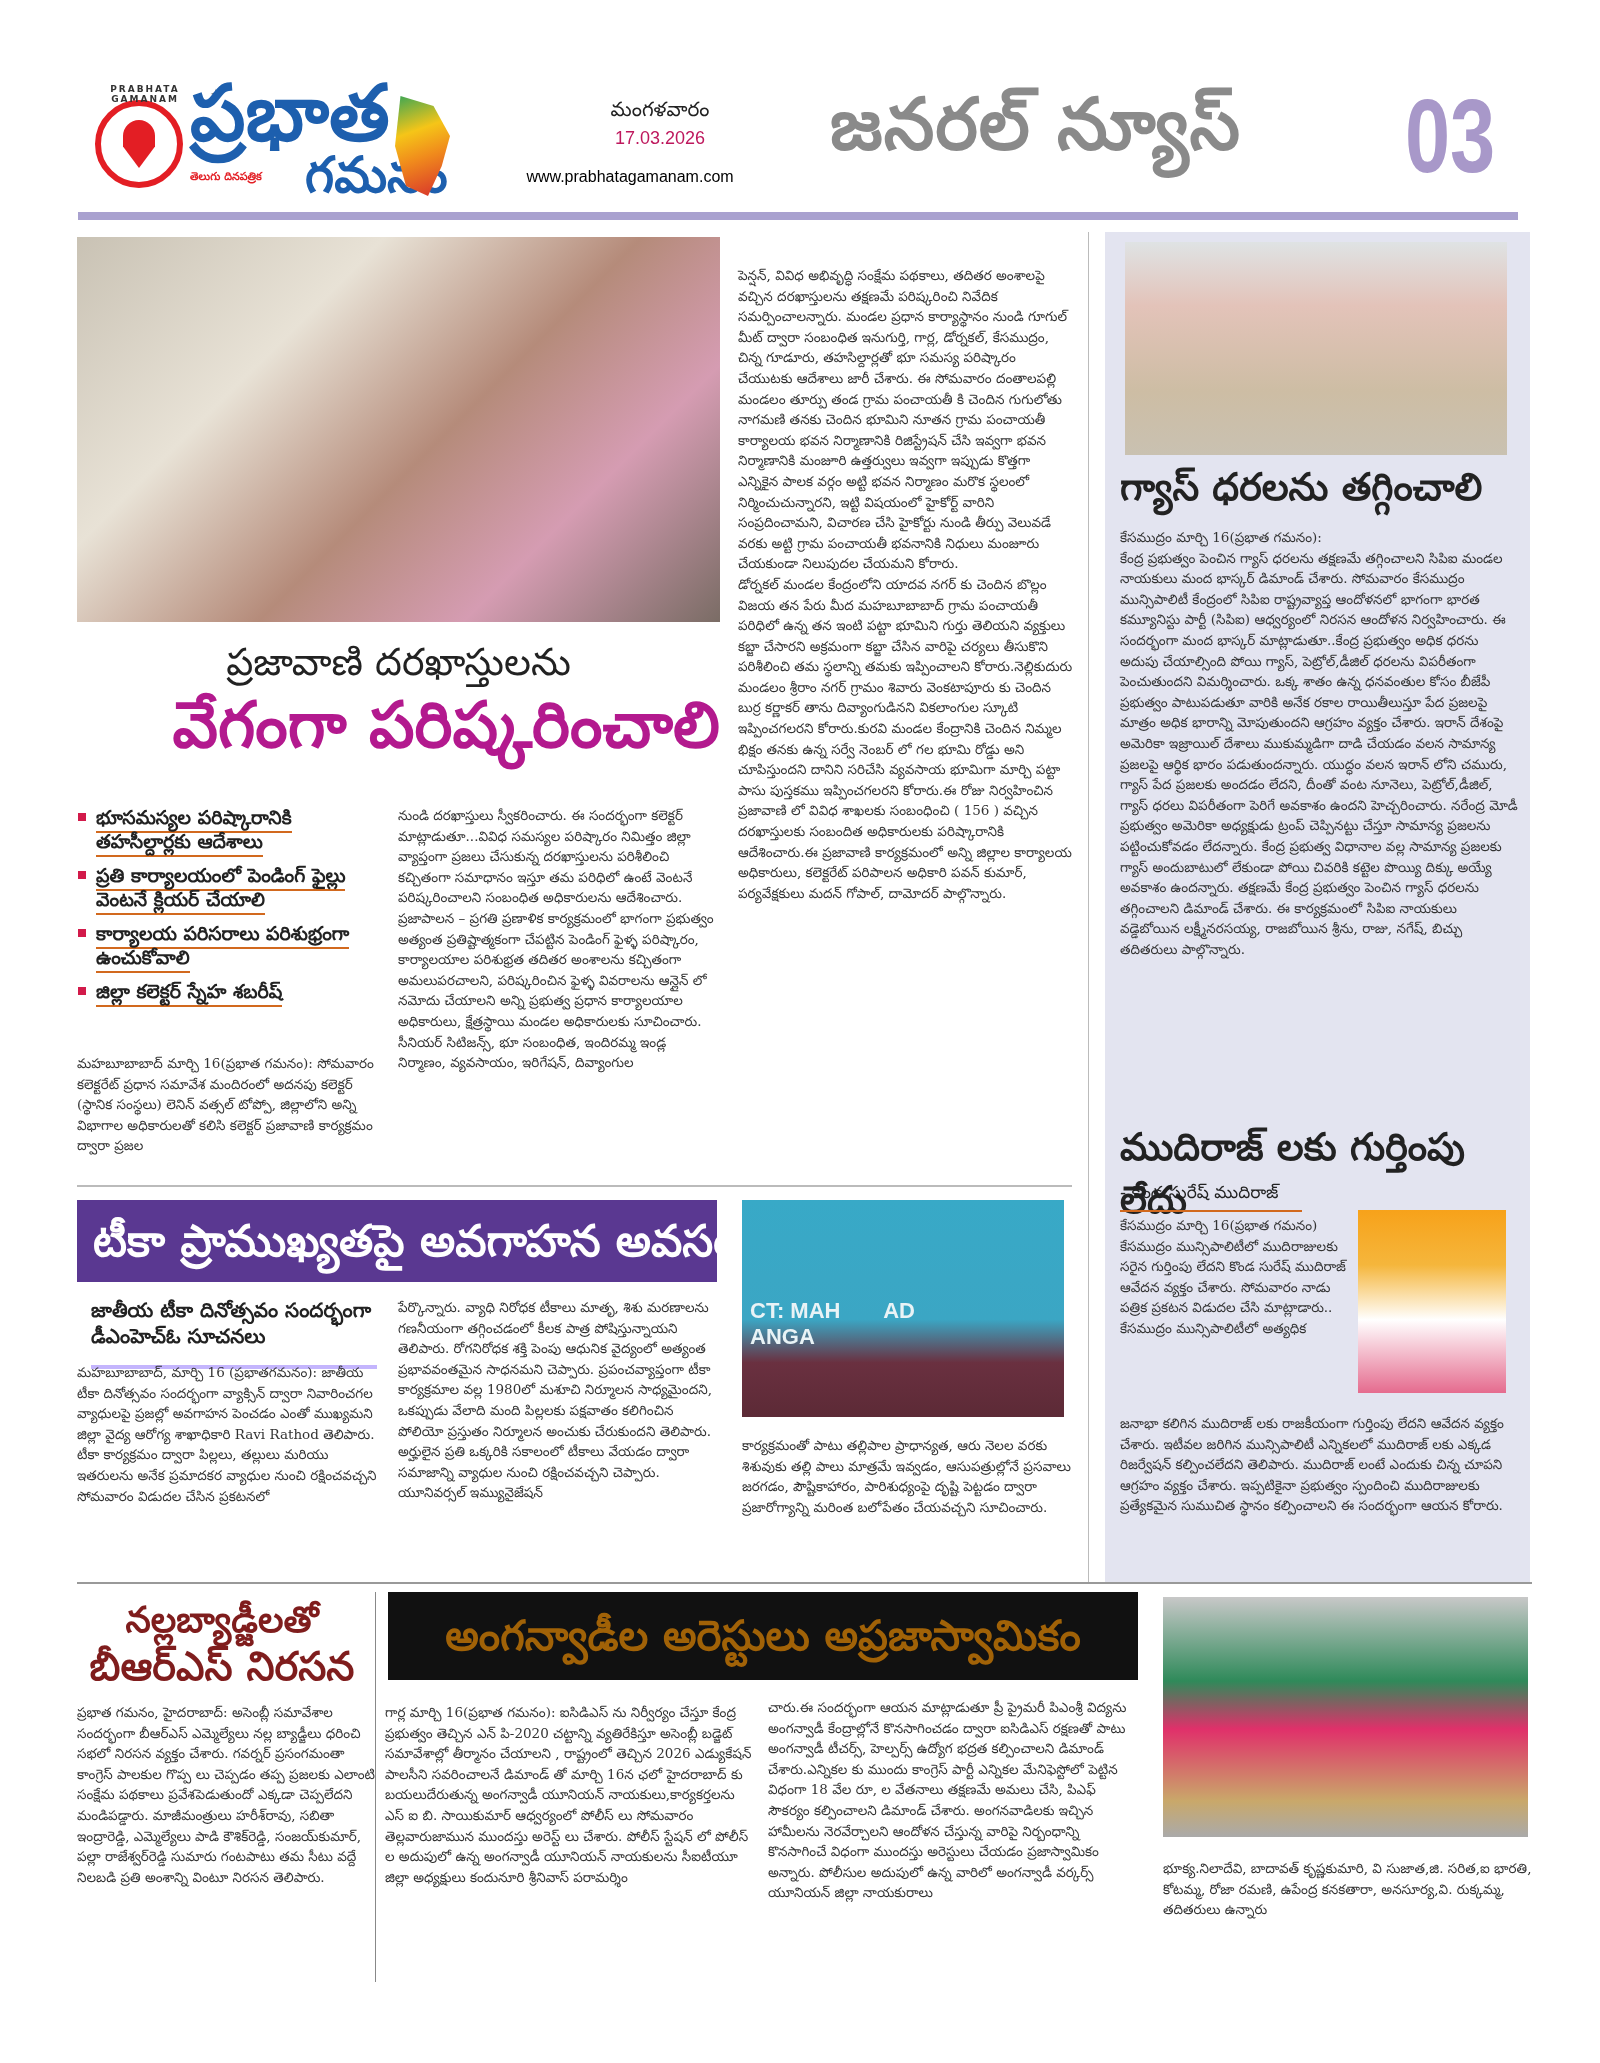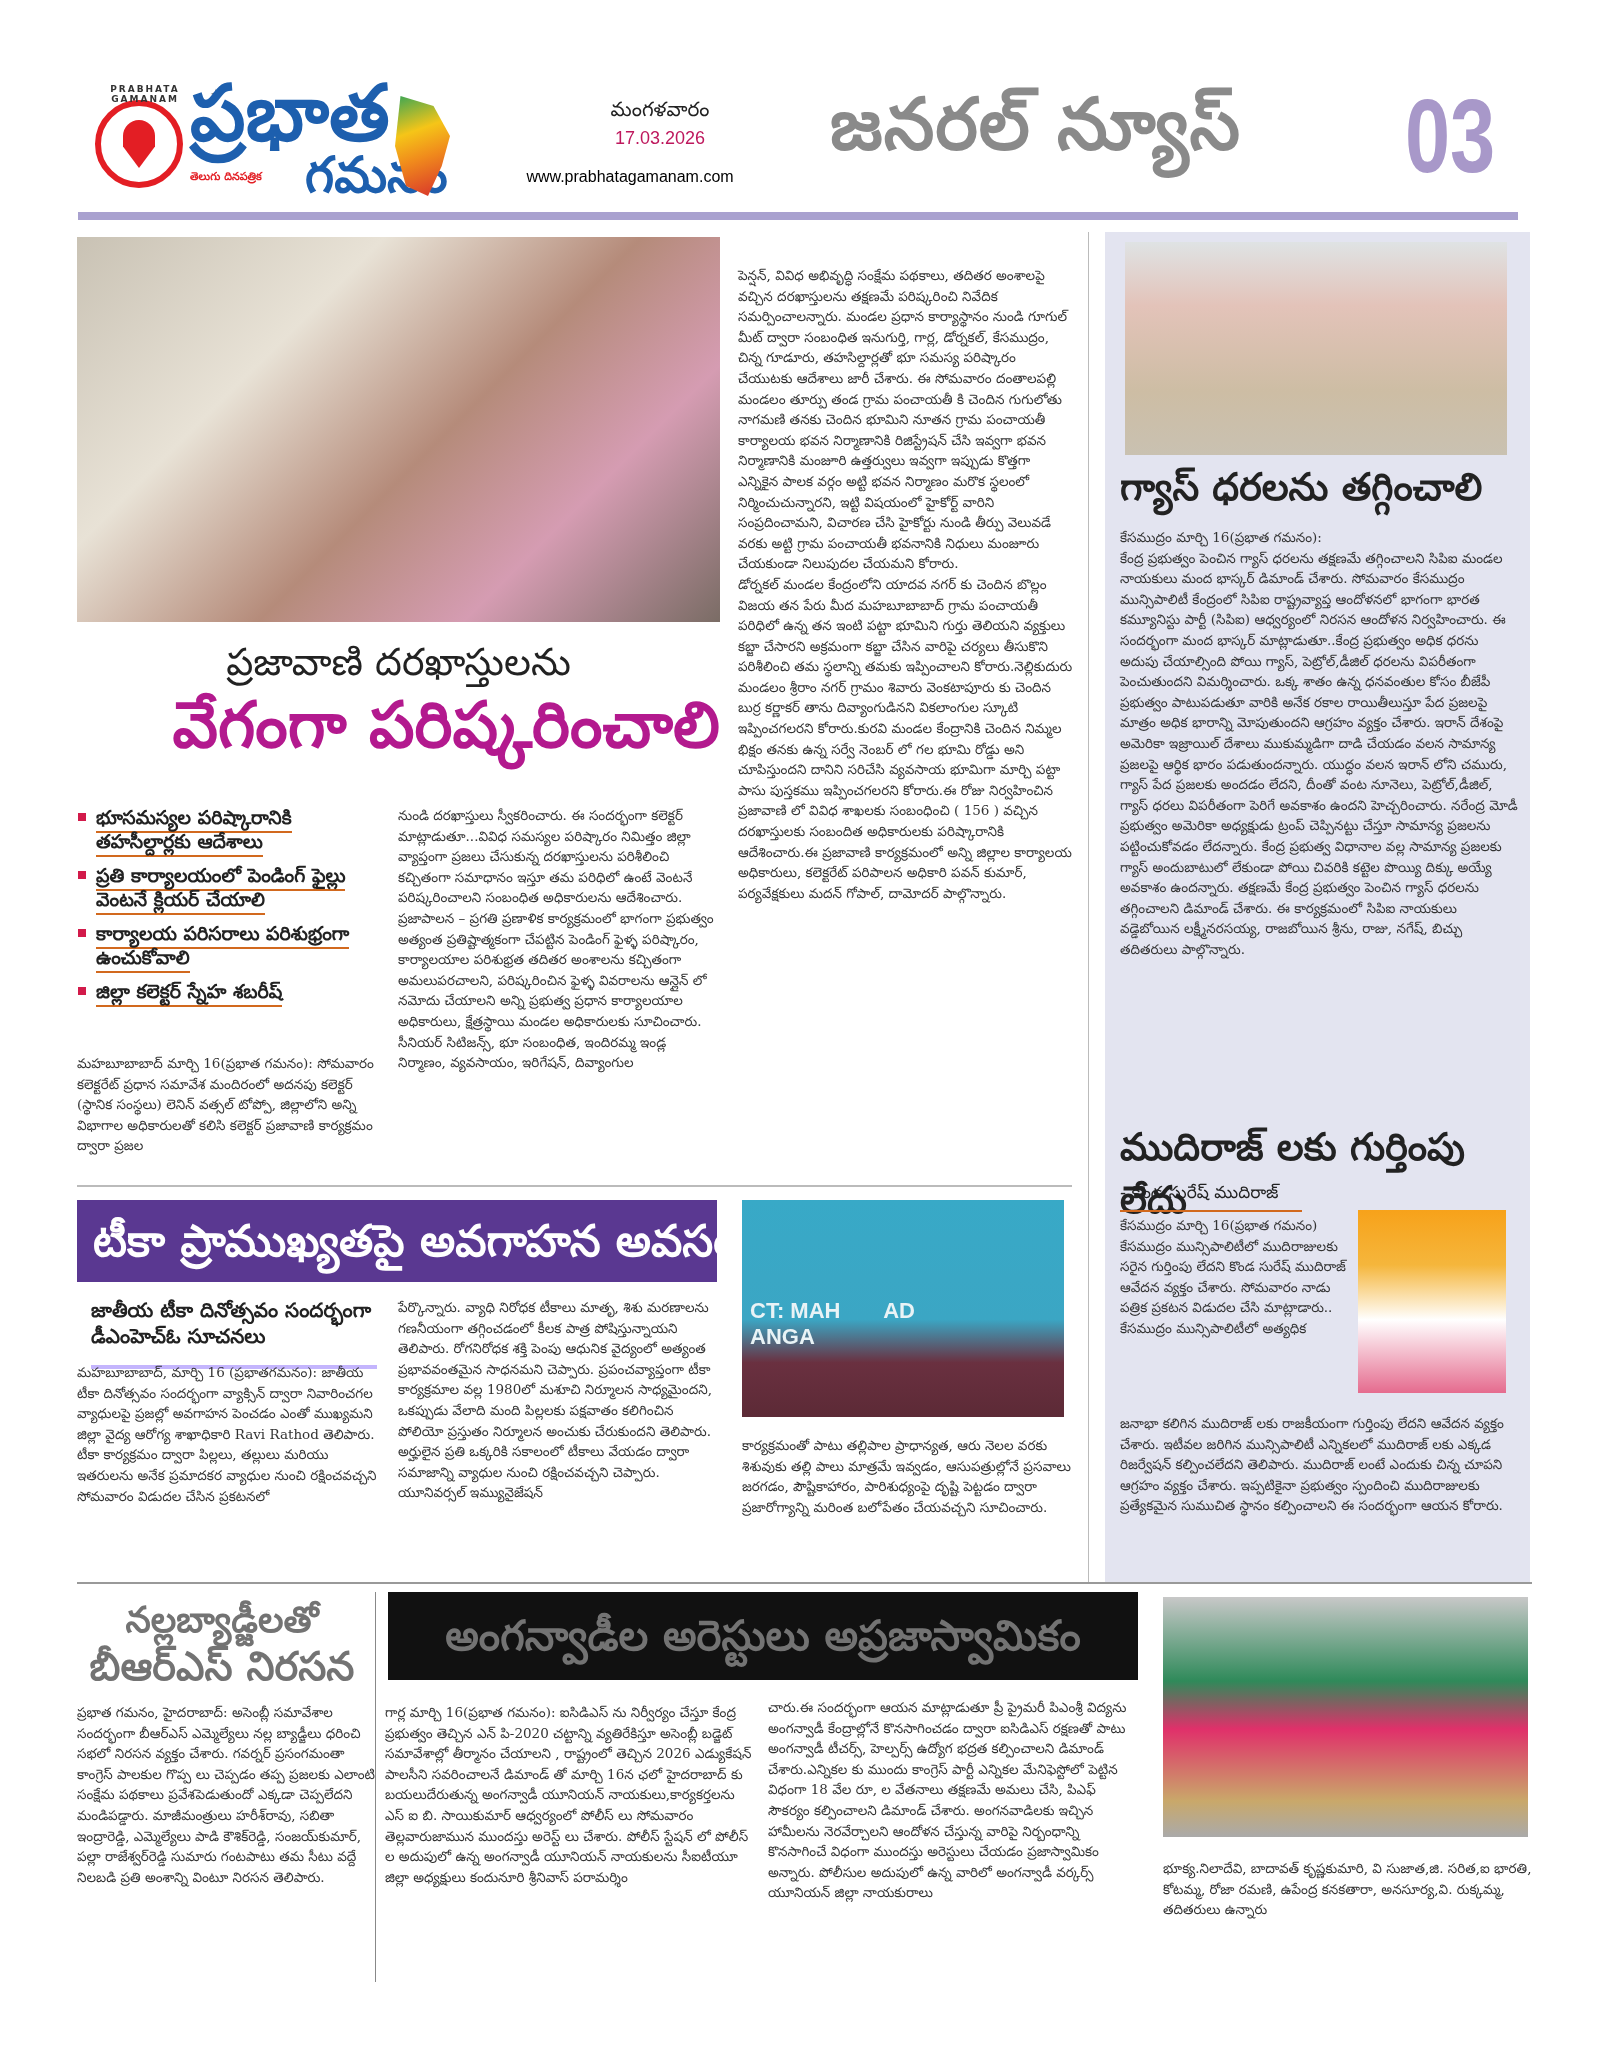--- a/index.html
+++ b/index.html
@@ -63,23 +63,23 @@
   
   .hrule { background: #bbb; height: 2px; }
   .tika-banner { left: 77px; top: 1200px; width: 640px; height: 82px; background: #5a3891; color: #fff; font-size: 44px; font-weight: bold; line-height: 82px; padding-left: 16px; white-space: nowrap; overflow: hidden; }
   .tika-sub { left: 77px; top: 1297px; width: 300px; font-size: 20px; font-weight: bold; color: #222; line-height: 26px; padding-left: 14px; }
   .tika-sub .ul { display: inline-block; border-bottom: 4px solid #c4b5fd; padding-bottom: 16px; }
   .col-t1 { left: 77px; top: 1362px; width: 310px; }
   .col-t2 { left: 398px; top: 1297px; width: 320px; }
   .col-t3 { left: 742px; top: 1435px; width: 330px; }
 
   
-  .brs-headline { left: 77px; top: 1597px; width: 290px; text-align: center; font-size: 36px; font-weight: bold; color: #737373; line-height: 46px; }
+  .brs-headline { left: 77px; top: 1597px; width: 290px; text-align: center; font-size: 36px; font-weight: bold; color: #7f1d1d; line-height: 46px; }
   .col-b1 { left: 77px; top: 1702px; width: 300px; }
-  .anganwadi-banner { left: 388px; top: 1592px; width: 750px; height: 88px; background: #111; color: #737373; font-size: 42px; font-weight: bold; line-height: 88px; text-align: center; white-space: nowrap; overflow: hidden; }
+  .anganwadi-banner { left: 388px; top: 1592px; width: 750px; height: 88px; background: #111; color: #a16207; font-size: 42px; font-weight: bold; line-height: 88px; text-align: center; white-space: nowrap; overflow: hidden; }
   .col-b2 { left: 385px; top: 1702px; width: 370px; }
   .col-b3 { left: 768px; top: 1697px; width: 370px; }
   .col-b4 { left: 1163px; top: 1858px; width: 370px; }
 </style>
 </head>
 <body>
 
 <header>
   <div class="abs logo-circle">
     <div class="ring-text">PRABHATA GAMANAM</div>

